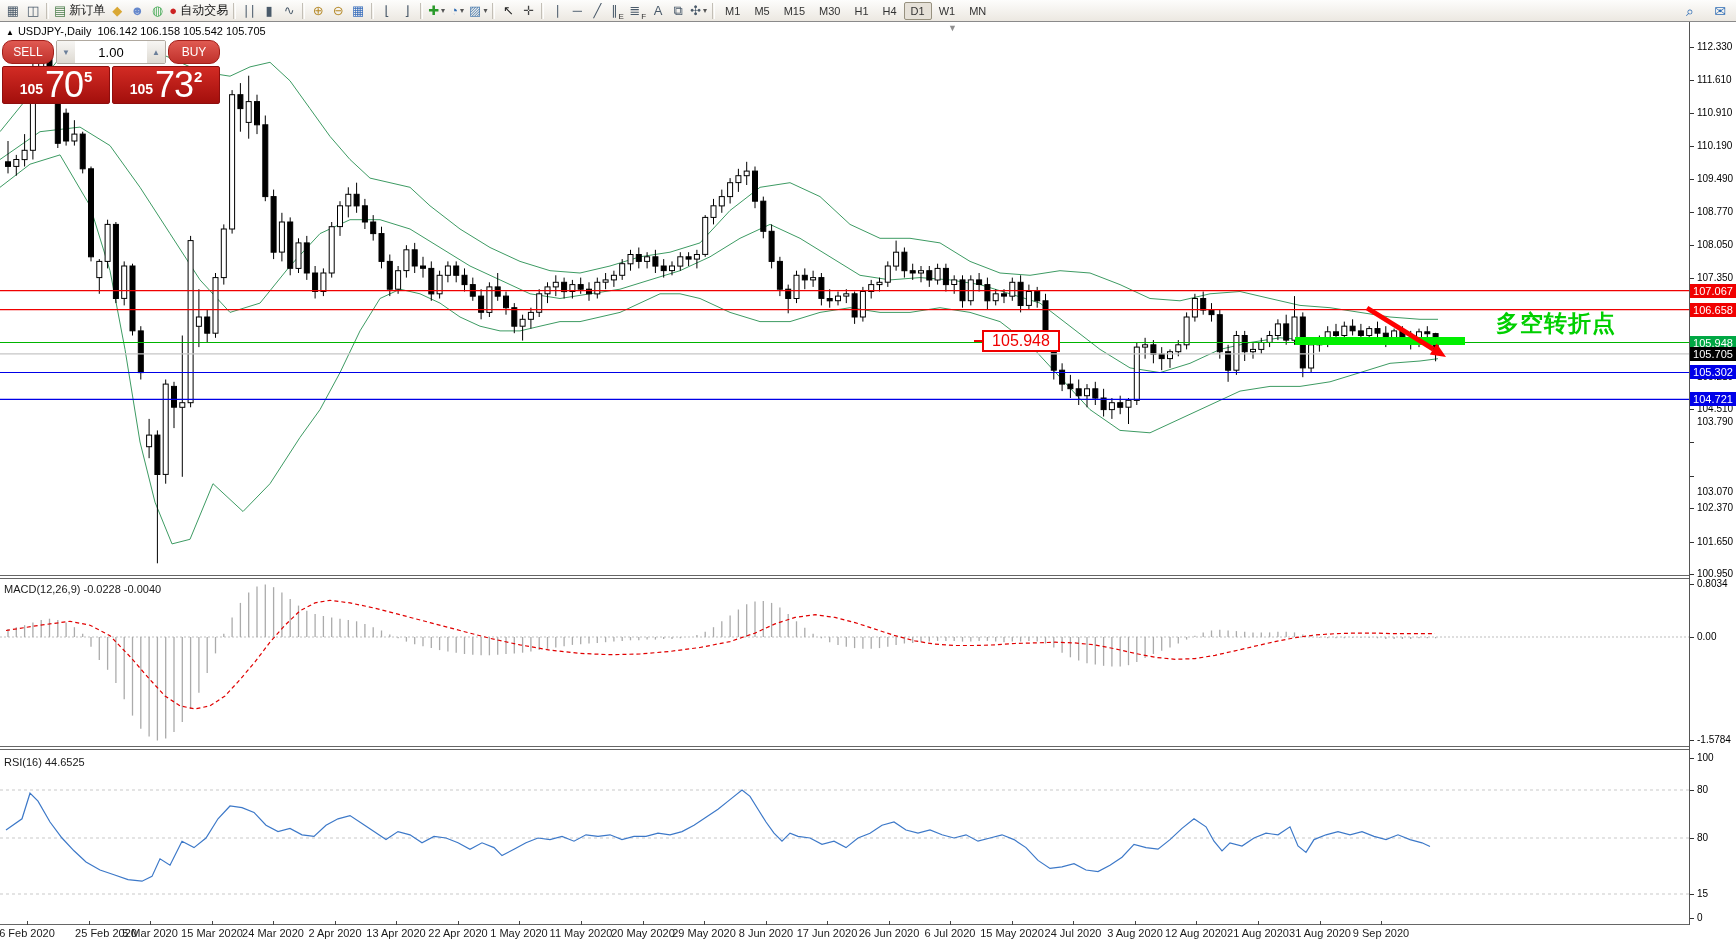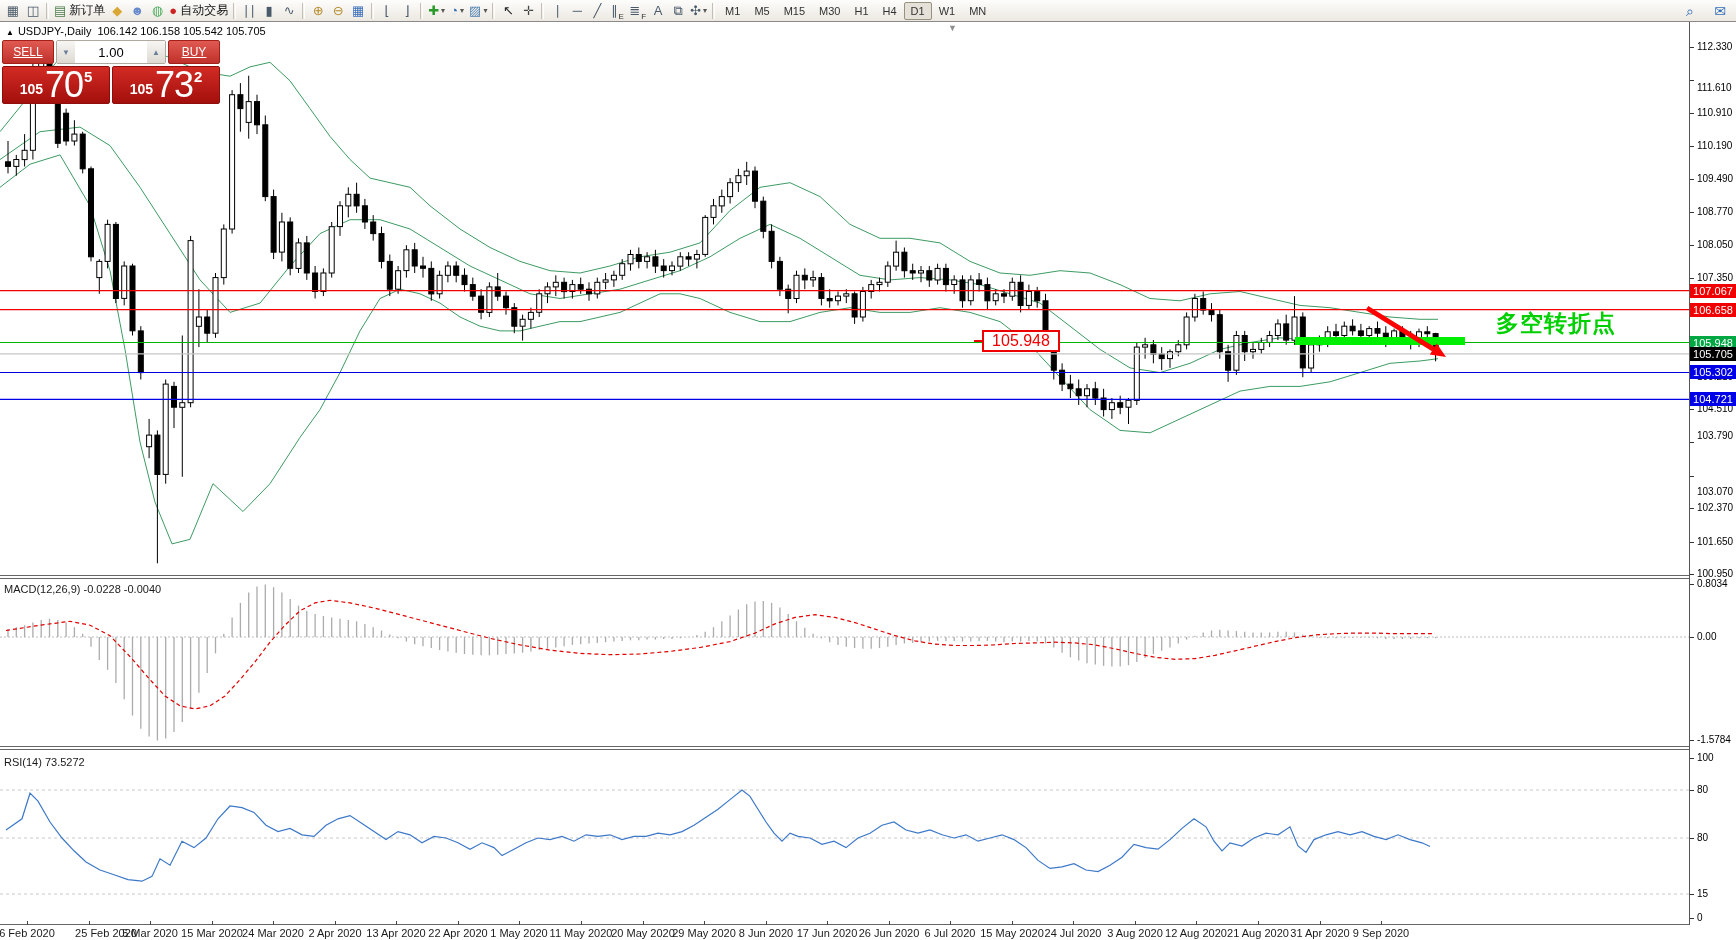--- a/index.html
+++ b/index.html
@@ -31,21 +31,21 @@
   #ohlc-header .mk { font-size:8px; margin-right:4px; }
   #ohlc-header span { margin-right:6px; }
 
   #shift-marker { position:absolute; left:948px; top:1px; font-size:9px; color:#8f8f8f; z-index:5; }
 
   
   #trade-panel { position:absolute; left:2px; top:18px; width:218px; z-index:40; }
   #tp-row1 { display:flex; height:24px; gap:2px; }
   .tp-btn { flex:0 0 52px; background:linear-gradient(#e05a52,#c0312b); color:#fff;
     font-size:12px; display:flex; align-items:center; justify-content:center;
-    border:1px solid #a21f1a; border-radius:2px; cursor:pointer;text-decoration:underline; }
+    border:1px solid #a21f1a; border-radius:10px; cursor:pointer; }
   #tp-spin { flex:1; display:flex; border:1px solid #b0a9a0; background:#fff; border-radius:2px; overflow:hidden; }
   .spin-btn { width:18px; background:linear-gradient(#f7f6f4,#dedad2); color:#6b7f9a; font-size:8px;
     display:flex; align-items:center; justify-content:center; cursor:pointer; }
   #volume-value { flex:1; font-size:13px; color:#000; display:flex; align-items:center; justify-content:center; background:#fff; }
   #tp-row2 { display:flex; margin-top:2px; height:38px; gap:2px; }
   .tp-quote { flex:1; background:linear-gradient(#d22b24,#a30f0c); border:1px solid #8e0e0e; border-radius:2px;
     color:#fff; display:flex; align-items:flex-end; justify-content:center; padding-bottom:3px; cursor:pointer; }
   .q-small { font-size:14px; font-weight:bold; margin-right:2px; line-height:1; transform:translateY(-4px); }
   .q-big { font-size:36px; line-height:0.82; letter-spacing:-1px; }
   .q-sup { font-size:15px; font-weight:bold; line-height:1; transform:translateY(-16px); margin-left:1px; }
@@ -766,34 +766,34 @@
             <span class="q-sup">2</span>
         </div>
       </div>
     </div>
 
     <div id="price-box-dash"></div>
     <div id="price-box">105.948</div>
     <div id="annotation-text">多空转折点</div>
 
     <div class="pane-label" style="top:561px">MACD(12,26,9) -0.0228 -0.0040</div>
-    <div class="pane-label" style="top:734px">RSI(14) 73.5272</div>
+    <div class="pane-label" style="top:734px">RSI(16) 44.6525</div>
 
     <div class="hsep" style="top:553px"></div>
     <div class="hsep" style="top:556px"></div>
     <div class="hsep" style="top:724px"></div>
     <div class="hsep" style="top:727px"></div>
     <div class="hsep" style="top:902px"></div>
     <div id="vaxis-line"></div>
 
     <div id="paxis">
         <div class="tick-dash" style="top:25px"></div>
         <div class="tick-label" style="top:19px">112.330</div>
         <div class="tick-dash" style="top:58px"></div>
-        <div class="tick-label" style="top:60px">111.610</div>
+        <div class="tick-label" style="top:52px">111.610</div>
         <div class="tick-dash" style="top:91px"></div>
         <div class="tick-label" style="top:85px">110.910</div>
         <div class="tick-dash" style="top:124px"></div>
         <div class="tick-label" style="top:118px">110.190</div>
         <div class="tick-dash" style="top:157px"></div>
         <div class="tick-label" style="top:151px">109.490</div>
         <div class="tick-dash" style="top:190px"></div>
         <div class="tick-label" style="top:184px">108.770</div>
         <div class="tick-dash" style="top:223px"></div>
         <div class="tick-label" style="top:217px">108.050</div>
@@ -801,21 +801,21 @@
         <div class="tick-label" style="top:250px">107.350</div>
         <div class="tick-dash" style="top:289px"></div>
         <div class="tick-label" style="top:283px">106.630</div>
         <div class="tick-dash" style="top:322px"></div>
         <div class="tick-label" style="top:316px">105.910</div>
         <div class="tick-dash" style="top:355px"></div>
         <div class="tick-label" style="top:349px">105.210</div>
         <div class="tick-dash" style="top:387px"></div>
         <div class="tick-label" style="top:381px">104.510</div>
         <div class="tick-dash" style="top:420px"></div>
-        <div class="tick-label" style="top:408px">103.790</div>
+        <div class="tick-label" style="top:394px">103.790</div>
         <div class="tick-dash" style="top:454px"></div>
         <div class="tick-label" style="top:464px">103.070</div>
         <div class="tick-dash" style="top:486px"></div>
         <div class="tick-label" style="top:480px">102.370</div>
         <div class="tick-dash" style="top:520px"></div>
         <div class="tick-label" style="top:514px">101.650</div>
         <div class="tick-dash" style="top:552px"></div>
         <div class="tick-label" style="top:546px">100.950</div>
         <div class="price-badge" style="top:262px;background:#f00000">107.067</div>
         <div class="price-badge" style="top:281px;background:#f00000">106.658</div>
@@ -879,18 +879,18 @@
         <div class="date-label" style="left:1012px">15 May 2020</div>
         <div class="date-tick" style="left:1073px"></div>
         <div class="date-label" style="left:1073px">24 Jul 2020</div>
         <div class="date-tick" style="left:1135px"></div>
         <div class="date-label" style="left:1135px">3 Aug 2020</div>
         <div class="date-tick" style="left:1196px"></div>
         <div class="date-label" style="left:1196px">12 Aug 2020</div>
         <div class="date-tick" style="left:1258px"></div>
         <div class="date-label" style="left:1258px">21 Aug 2020</div>
         <div class="date-tick" style="left:1320px"></div>
-        <div class="date-label" style="left:1320px">31 Apr 2020</div>
+        <div class="date-label" style="left:1320px">31 Aug 2020</div>
         <div class="date-tick" style="left:1381px"></div>
         <div class="date-label" style="left:1381px">9 Sep 2020</div>
       </div>
   </div>
 </div>
 
 </body></html>

